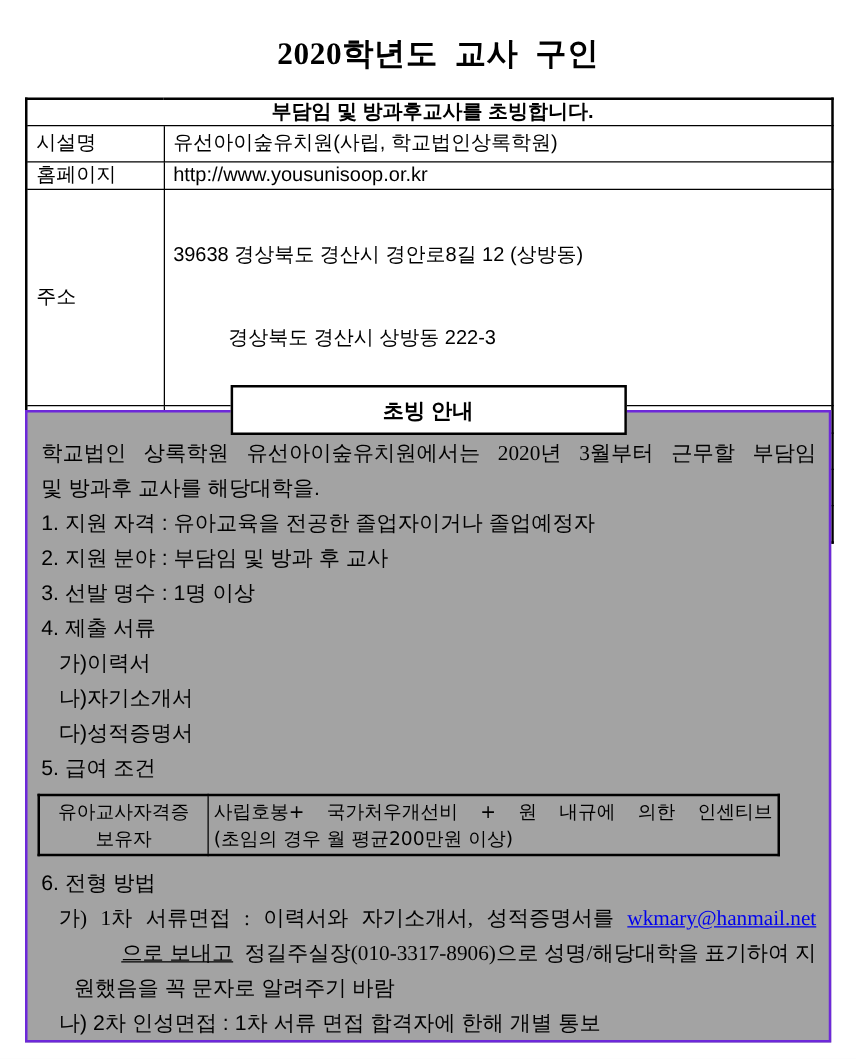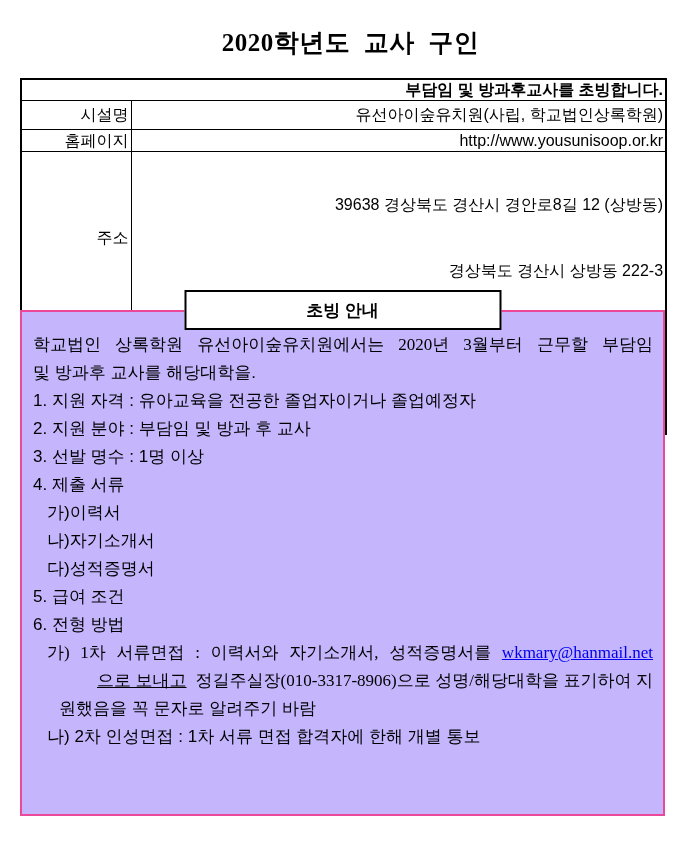--- a/index.html
+++ b/index.html
@@ -27,39 +27,38 @@
     border: 2px solid #000;
     table-layout: fixed;
   }
   table.recruit td {
     border: 1px solid #000;
     font-size: 16px; line-height: 20px;
     padding: 0 2px 0 7px;
     vertical-align: middle;
     white-space: pre-wrap;
     overflow: hidden;
-    text-align: right;
   }
   tr.h-header { height: 20px; }
   tr.h-sm { height: 22px; }
   tr.h-md { height: 29px; }
   tr.h-addr { height: 53px; }
   td.tbl-header {
     text-align: center; font-weight: bold; padding: 0;
   }
   .addr-line1 { line-height: 26px; }
   .addr-line2 { line-height: 26px; padding-left: 44px; }
 
   
   .notice-box {
-    position: absolute; left: 20px; top: 310px;
+    position: absolute; left: 20px; top: 328px;
     width: 645px; height: 506px;
-    border: 2px solid #ec4899;
+    border: 2px solid #6d28d9;
     padding: 19px 10px 0 11px;
-    background: #c4b5fd;
+    background: #a3a3a3;
   }
   .notice-label {
     position: absolute; top: -22px; left: 50%;
     transform: translateX(-50%);
     width: 317px; height: 40px;
     border: 2px solid #000; background: #fff;
     display: flex; align-items: center; justify-content: center;
     font-size: 17px; font-weight: bold; white-space: pre;
     z-index: 2;
   }
@@ -157,20 +156,38 @@
     <div class="line">및 방과후 교사를 해당대학을.</div>
     <div class="line">1. 지원 자격 : 유아교육을 전공한 졸업자이거나 졸업예정자</div>
     <div class="line">2. 지원 분야 : 부담임 및 방과 후 교사</div>
     <div class="line">3. 선발 명수 : 1명 이상</div>
     <div class="line">4. 제출 서류</div>
     <div class="line ind1">가)이력서</div>
     <div class="line ind1">나)자기소개서</div>
     <div class="line ind1">다)성적증명서</div>
     <div class="line">5. 급여 조건</div>
 
+    <table class="salary">
+      <colgroup>
+        <col style="width:135px">
+          <col style="width:455px">
+      </colgroup>
+      <tbody>
+          <tr>
+        <td class="sal-qual">
+          <div>유아교사자격증</div>
+          <div>보유자</div>
+        </td>
+        <td>
+          <div class="sal-line1">사립호봉+ 국가처우개선비 + 원 내규에 의한 인센티브</div>
+          <div class="sal-line2">(초임의 경우 월 평균200만원 이상)</div>
+        </td>
+      </tr>
+    </tbody>
+      </table>
 
     <div class="line">6. 전형 방법</div>
     <div class="line j ind1"><span>가) 1차 서류면접 : 이력서와 자기소개서, 성적증명서를 </span><a class="email-link">wkmary@hanmail.net</a></div>
     <div class="line j ind2"><span class="u">으로 보내고</span><span style="white-space: pre-wrap;">  정길주실장(010-3317-8906)으로 성명/해당대학을 표기하여 지</span></div>
     <div class="line ind3">원했음을 꼭 문자로 알려주기 바람</div>
     <div class="line ind1">나) 2차 인성면접 : 1차 서류 면접 합격자에 한해 개별 통보</div>
   </div>
 
 </div>
 

